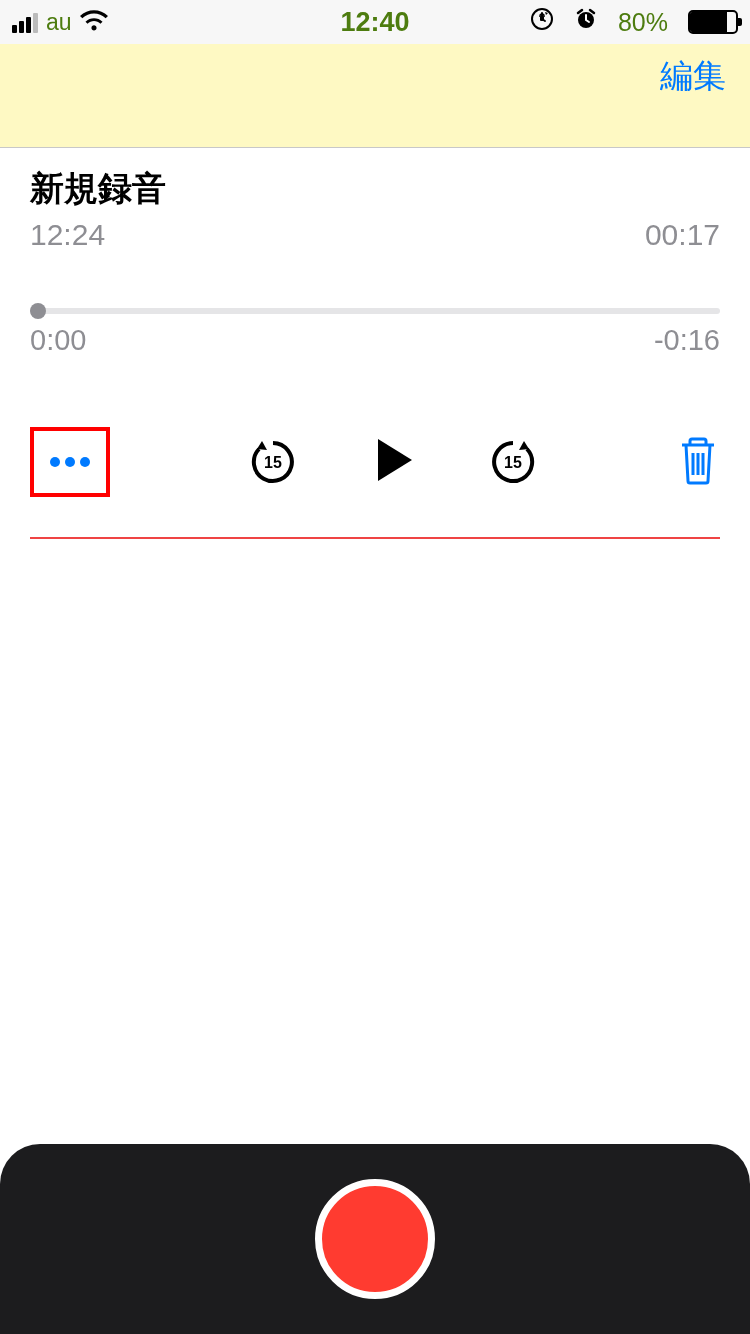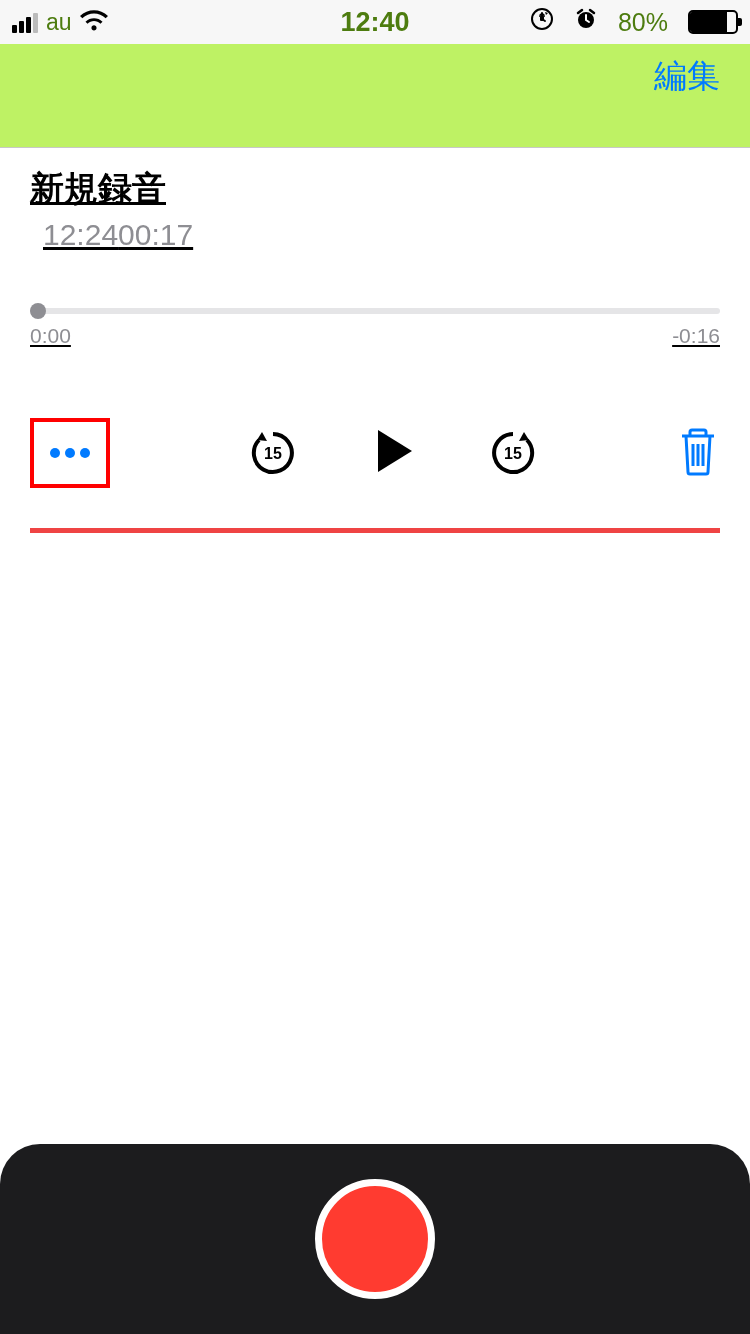--- a/index.html
+++ b/index.html
@@ -11,32 +11,32 @@
   .signal-bars span { width: 5px; background: #000; border-radius: 1px; }
   .signal-bars span:nth-child(1){height:8px;} .signal-bars span:nth-child(2){height:12px;} .signal-bars span:nth-child(3){height:16px;}
   .signal-bars span:nth-child(4){height:20px; background:#bbb;}
   .carrier { font-size: 23px; }
   .wifi-icon svg { width: 28px; height: 22px; }
   .clock { font-size: 27px; font-weight: 600; position:absolute; left:50%; transform:translateX(-50%); }
   .battery-wrap { display:flex; align-items:center; gap:4px;}
   .battery { width: 50px; height: 24px; border: 2px solid #000; border-radius: 5px; position: relative; }
   .battery::after { content:""; position:absolute; right:-6px; top:6px; width:4px; height:8px; background:#000; border-radius:0 2px 2px 0;}
   .battery-fill { background:#000; height:100%; width:80%; border-radius:2px 0 0 2px;}
-  .header { background: #bef264; padding: 6px 30px 20px 30px; border-bottom: 1px solid #c8c8c8; }
+  .header { background: #fef9c3; padding: 6px 24px 20px 30px; border-bottom: 1px solid #c8c8c8; }
   .header-row { display:flex; justify-content:flex-end; padding: 4px 0 28px 0;}
   .edit-btn { color: #007aff; font-size: 33px; }
   .title { font-size: 62px; font-weight: 800; letter-spacing:-1px;}
-  .recording { padding: 18px 30px 4px 30px; text-decoration: underline; }
+  .recording { padding: 18px 30px 4px 30px; }
   .rec-title { font-size: 34px; font-weight: 600; }
-  .rec-meta { display:flex; font-size: 30px; color:#8e8e93; margin-top:6px;margin-left:13px;}
+  .rec-meta { display:flex; justify-content:space-between; font-size: 30px; color:#8e8e93; margin-top:6px;}
   .scrubber { margin-top: 56px; position:relative; }
   .track { height: 6px; background:#e5e5e7; border-radius:3px; width:100%; }
   .thumb { width:16px; height:16px; background:#8e8e93; border-radius:50%; position:absolute; top:-5px; left:0; }
-  .time-row { display:flex; justify-content:space-between; font-size:21px; color:#8e8e93; margin-top:10px;}
-  .controls { display:flex; align-items:center; justify-content:space-between; margin-top:70px; padding-bottom: 40px; border-bottom:5px solid #ef4444;}
+  .time-row { display:flex; justify-content:space-between; font-size:29px; color:#8e8e93; margin-top:10px;}
+  .controls { display:flex; align-items:center; justify-content:space-between; margin-top:70px; padding-bottom: 40px; border-bottom:2px solid #ef4444;}
   .more-box { width:80px; height:70px; border:4px solid #ff0000; display:flex; align-items:center; justify-content:center; gap:5px;}
   .more-box span { width:10px; height:10px; background:#007aff; border-radius:50%;}
   .skip { width:50px; height:50px; }
   .play svg { width:50px; height:50px; }
   .trash svg { width:44px; height:50px; }
   .center-controls { display:flex; align-items:center; gap:70px; }
   .record-bar { position:absolute; bottom:0; left:0; right:0; height:190px; background:#1c1c1e; border-radius:40px 40px 0 0; display:flex; align-items:center; justify-content:center;}
   .record-btn { width:120px; height:120px; border-radius:50%; border:7px solid #fff; background:#ff3b30; }
 </style>
 </head>

